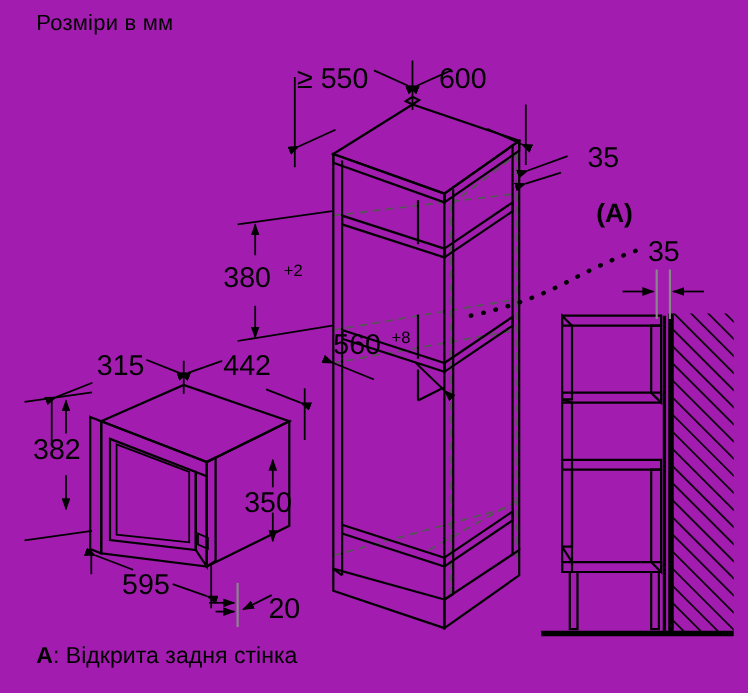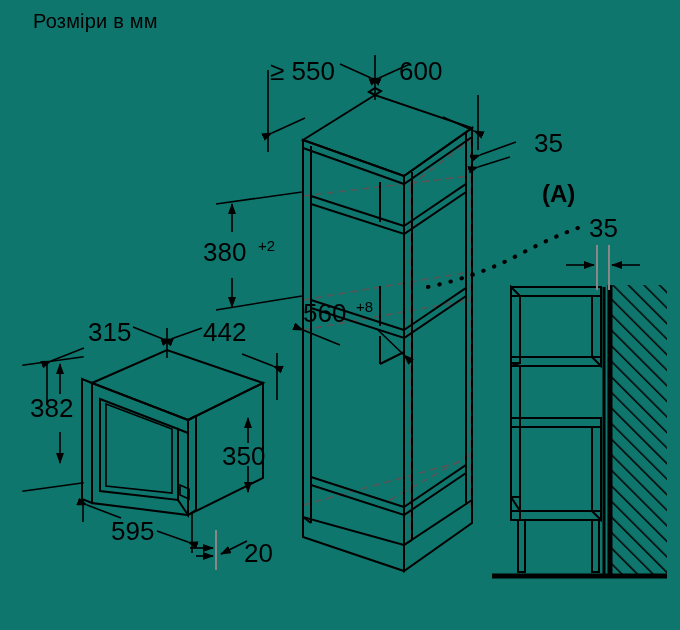--- a/index.html
+++ b/index.html
@@ -7,21 +7,21 @@
     padding: 0;
     background: #ffffff;
   }
   body {
     font-family: "Liberation Sans", sans-serif;
   }
   #page {
     position: relative;
     width: 680px;
     height: 630px;
-    background: #0f766e;
+    background: #a21caf;
     overflow: hidden;
   }
   #drawing {
     position: absolute;
     left: 0;
     top: 0;
     width: 680px;
     height: 630px;
   }
   .title-text {
@@ -281,14 +281,17 @@
     <g>
       <line x1="597" y1="245" x2="597" y2="290" stroke="#888" stroke-width="2"></line>
       <line x1="609" y1="245" x2="609" y2="290" stroke="#888" stroke-width="2"></line>
       <line x1="566" y1="265" x2="594" y2="265" stroke="#000" stroke-width="1.6" marker-end="url(#arrHead)"></line>
       <line x1="640" y1="265" x2="612" y2="265" stroke="#000" stroke-width="1.6" marker-end="url(#arrHead)"></line>
       <text class="dimtext" x="589" y="237">35</text>
     </g>
 
   </svg>
 
+  <div class="caption-text">
+    <b>A</b><span>:</span><span> Відкрита задня стінка</span>
+  </div>
 
 </div>
 
 </body></html>

